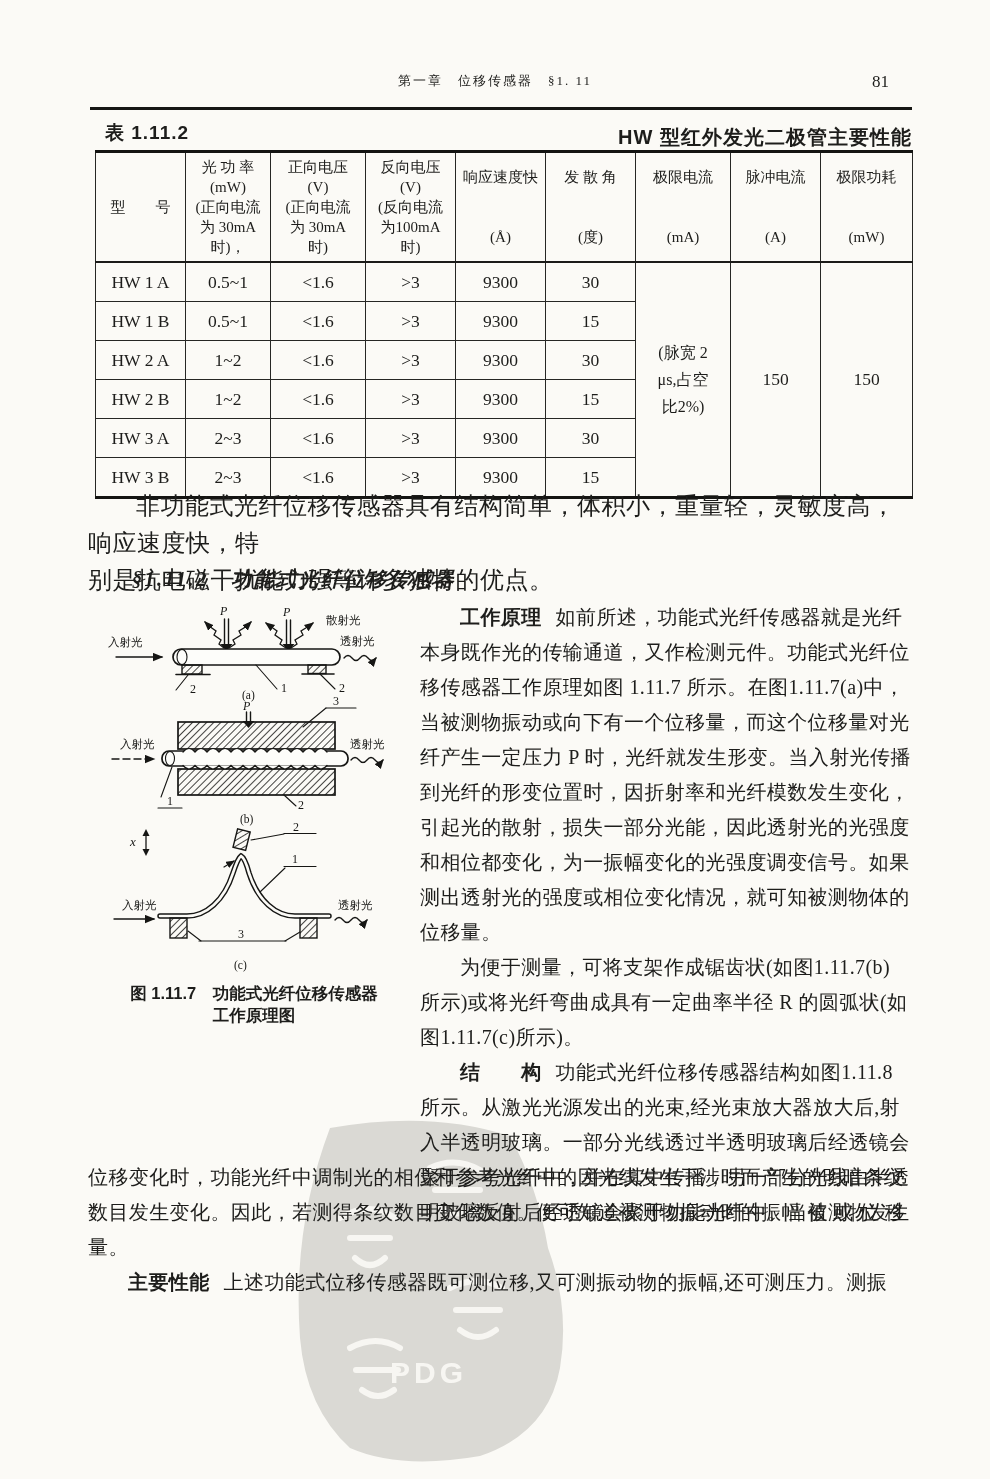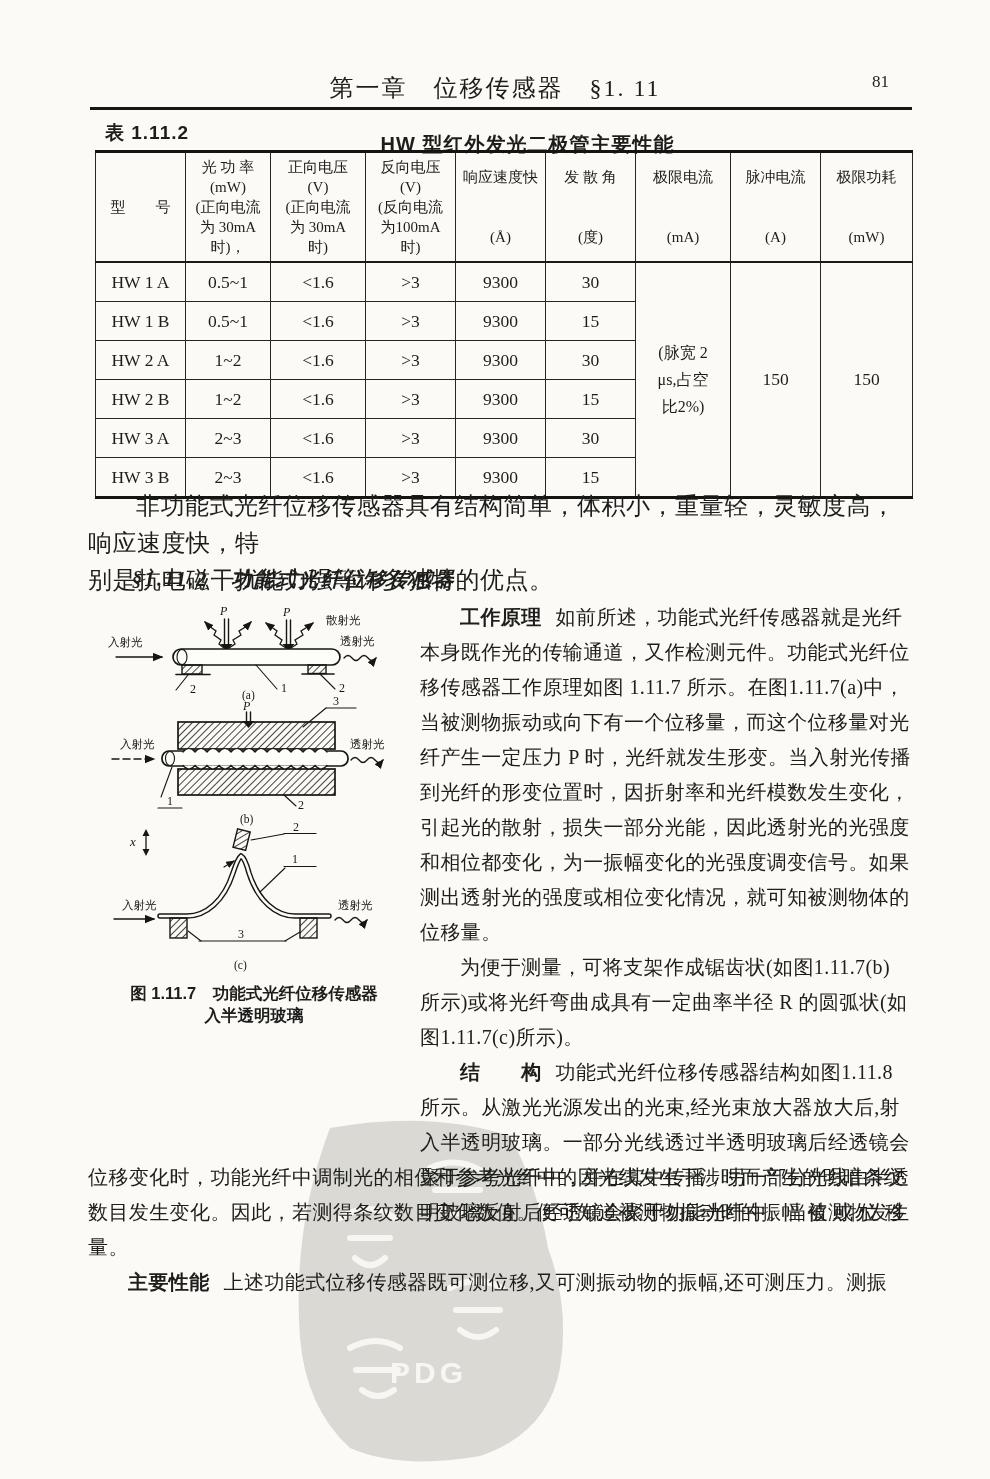--- a/index.html
+++ b/index.html
@@ -3,28 +3,28 @@
 <meta charset="utf-8">
 <style>
   html,body{margin:0;padding:0;}
   body{
     width:990px;height:1479px;position:relative;overflow:hidden;
     background:#fbfaf6;color:#1d1d1b;
     font-family:"Liberation Serif","DejaVu Serif",serif;
   }
   .abs{position:absolute;}
   
-  .running-head{top:72px;left:0;width:990px;text-align:center;font-size:24px;letter-spacing:2px;}
+  .running-head{top:72px;left:0;width:990px;text-align:center;font-size:13px;letter-spacing:2px;}
   .page-num{top:72px;left:872px;font-size:17px;}
   .head-rule{top:107px;left:90px;width:822px;height:2.5px;background:#161614;}
   
   .tbl-caption{top:116px;left:95px;width:817px;height:32px;
     font-family:"Liberation Sans","DejaVu Sans",sans-serif;font-weight:bold;}
   .tbl-label{position:absolute;left:10px;top:4px;font-size:19px;letter-spacing:1px;}
-  .tbl-title{position:absolute;left:0;right:0;top:15px;text-align:center;padding-left:48px;
+  .tbl-title{position:absolute;left:0;right:0;top:8px;text-align:right;padding-left:48px;
     font-size:20px;letter-spacing:1px;}
   
   .main-table{top:150px;left:95px;}
   table{border-collapse:collapse;table-layout:fixed;width:817px;background:transparent;}
   td,th{border:1.6px solid #262624;padding:0 2px;text-align:center;vertical-align:middle;
         font-weight:normal;overflow:hidden;}
   table{border-top:3.2px solid #141412;border-bottom:3.2px solid #141412;}
   thead th{height:108px;font-size:15px;line-height:20px;white-space:pre-line;
            border-bottom:2.4px solid #1b1b19;}
   tbody td{height:38px;font-size:17.5px;}
@@ -307,21 +307,21 @@
 
         <text x="34" y="309" font-size="11.5">入射光</text>
         <line x1="26" y1="319" x2="66" y2="319" stroke="#161614" stroke-width="1.4" marker-end="url(#ah)"></line>
         <text x="250" y="309" font-size="11.5">透射光</text>
         <path d="M247,320 q4,-5 8,0 t8,0 t8,0 t8,0" fill="none" stroke="#161614" stroke-width="1.3" marker-end="url(#ah)"></path>
         <text x="146" y="369" font-size="11.5">(c)</text>
       </g>
     </svg>
 
     <div class="fig-caption">图 1.11.7　功能式光纤位移传感器</div>
-    <div class="fig-caption" style="margin-top:-4px">入半透明玻璃</div>
+    <div class="fig-caption" style="margin-top:-4px">工作原理图</div>
   </div>
 
   <div class="right-col">
     <p><span class="runin">工作原理</span><span class="ptext">如前所述，功能式光纤传感器就是光纤
 本身既作光的传输通道，又作检测元件。功能式光纤位
 移传感器工作原理如图 1.11.7 所示。在图1.11.7(a)中，
 当被测物振动或向下有一个位移量，而这个位移量对光
 纤产生一定压力 P 时，光纤就发生形变。当入射光传播
 到光纤的形变位置时，因折射率和光纤模数发生变化，
 引起光的散射，损失一部分光能，因此透射光的光强度

